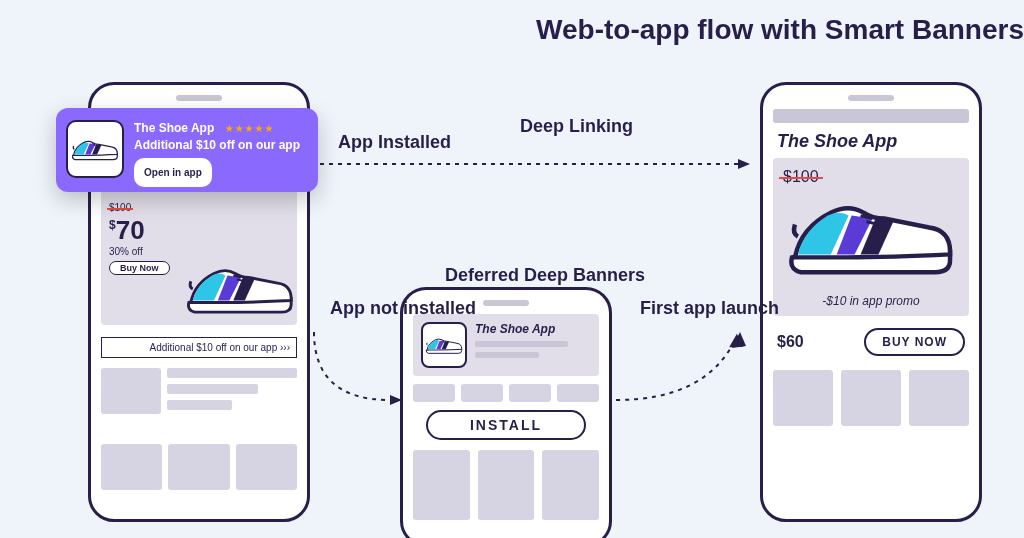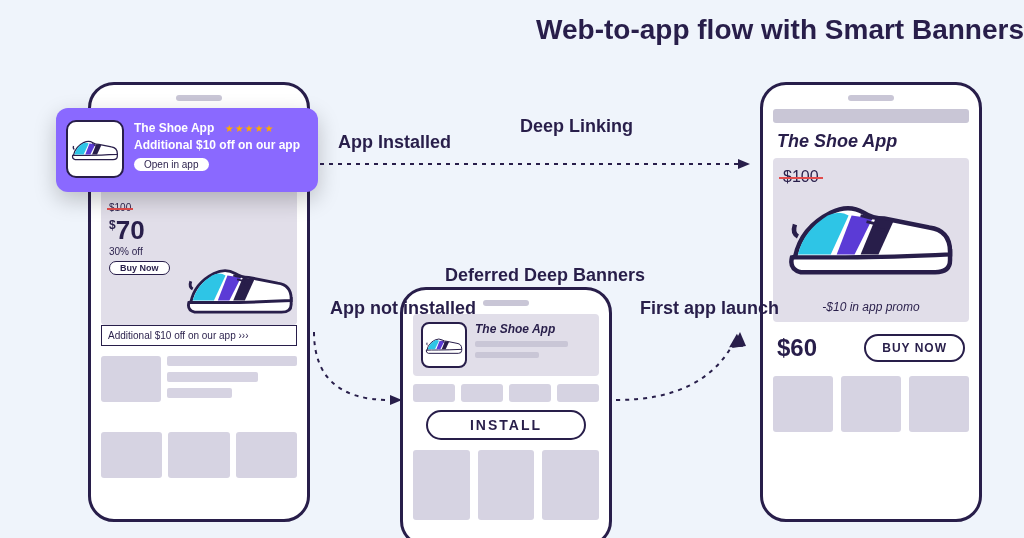--- a/index.html
+++ b/index.html
@@ -28,33 +28,33 @@
   .phone-mid{left:400px;top:287px;width:212px;height:260px;}
   .phone-right{left:760px;top:82px;width:222px;height:440px;}
 
   
   .smart-banner{position:absolute;left:56px;top:108px;width:262px;height:84px;border-radius:12px;background:var(--purple-light);box-shadow:0 8px 22px rgba(0,0,0,.22);}
   .smart-banner .icon{position:absolute;left:10px;top:12px;width:58px;height:58px;border-radius:10px;background:#fff;border:2px solid var(--navy);display:flex;align-items:center;justify-content:center;}
   .smart-banner .txt{position:absolute;left:78px;top:10px;right:8px;}
   .smart-banner .app-title{font-size:12px;font-weight:600;color:#fff;display:inline-block;}
   .smart-banner .stars{display:inline-block;margin-left:6px;font-size:10px;letter-spacing:1px;color:var(--orange);}
   .smart-banner .line2{font-size:12px;font-weight:600;color:#fff;margin-top:2px;}
-  .smart-banner .open{display:inline-block;margin-top:6px;padding:1px 10px;background:#fff;border-radius:10px;font-size:10px;font-weight:400;}
+  .smart-banner .open{display:inline-block;margin-top:6px;padding:9px 10px;background:#fff;border-radius:10px;font-size:10px;font-weight:700;}
 
   
   .lp-head{height:14px;border-radius:3px;background:var(--grey0);margin-bottom:66px;}
   .lp-prod{background:var(--grey2);border-radius:4px;padding:8px;position:relative;height:136px;}
   .lp-old{font-size:10px;position:relative;display:inline-block;}
   .lp-old .strike{position:absolute;left:-2px;right:-2px;top:50%;height:2px;background:var(--red);}
   .lp-price{font-size:26px;font-weight:700;}
   .lp-price sup{font-size:12px;vertical-align:super;}
   .lp-disc{font-size:10px;}
   .lp-buy{display:inline-block;margin-top:4px;padding:1px 10px;background:#fff;border:1.5px solid var(--navy);border-radius:10px;font-size:9px;font-weight:600;}
   .lp-shoe{position:absolute;right:2px;bottom:8px;}
-  .lp-promo{margin-top:0;padding:4px 6px;background:#fff;border:1.5px solid var(--navy);font-size:10px;}
+  .lp-promo{margin-top:12px;padding:4px 6px;background:#fff;border:1.5px solid var(--navy);font-size:10px;text-align:right;}
   .lp-skel{display:flex;gap:6px;margin-top:10px;}
   .lp-skel .a{width:60px;height:46px;background:var(--grey1);border-radius:3px;}
   .lp-skel .b{flex:1;display:flex;flex-direction:column;gap:6px;}
   .lp-skel .b div{height:10px;background:var(--grey1);border-radius:2px;}
   .lp-bottom{display:flex;gap:6px;margin-top:30px;}
   .lp-bottom div{flex:1;height:46px;background:var(--grey1);border-radius:3px;}
 
   
   .mp-head{background:var(--grey2);border-radius:4px;padding:8px;display:flex;gap:8px;align-items:flex-start;}
   .mp-icon{width:46px;height:46px;border-radius:8px;background:#fff;border:2px solid var(--navy);display:flex;align-items:center;justify-content:center;flex:0 0 46px;}
@@ -69,23 +69,23 @@
 
   
   .rp-head{height:14px;border-radius:3px;background:var(--grey0);margin-bottom:8px;}
   .rp-title{font-size:18px;font-weight:800;font-style:italic;margin:4px 0 6px 4px;}
   .rp-card{background:var(--grey2);border-radius:4px;padding:10px 8px 8px;position:relative;}
   .rp-old{font-size:16px;display:inline-block;position:relative;padding:0 2px;}
   .rp-old .strike{position:absolute;left:-2px;right:-2px;top:50%;height:2px;background:var(--red);}
   .rp-new{font-size:18px;font-weight:700;}
   .rp-new small{font-size:9px;font-weight:500;margin-left:4px;}
   .rp-shoe{margin:4px auto 0;}
-  .rp-promo{font-style:italic;font-size:12px;text-align:center;margin-top:20px;}
+  .rp-promo{font-style:italic;font-size:12px;text-align:center;margin-top:14px;}
   .rp-row{display:flex;align-items:center;justify-content:space-between;margin-top:12px;padding:0 4px;}
-  .rp-final{font-size:24px;font-weight:800;}
+  .rp-final{font-size:16px;font-weight:800;}
   .rp-buy{padding:5px 16px;background:#fff;border:2px solid var(--navy);border-radius:18px;font-size:12px;letter-spacing:1px;font-weight:700;}
   .rp-tiles{display:flex;gap:8px;margin-top:14px;}
   .rp-tiles div{flex:1;height:56px;background:var(--grey1);border-radius:3px;}
 
   
   .lbl{position:absolute;font-size:18px;font-weight:700;white-space:nowrap;}
   svg.arrow{position:absolute;overflow:visible;}
   .dash{stroke:var(--navy);stroke-width:2;stroke-dasharray:4 5;fill:none;}
   .ah{fill:var(--navy);}
 

